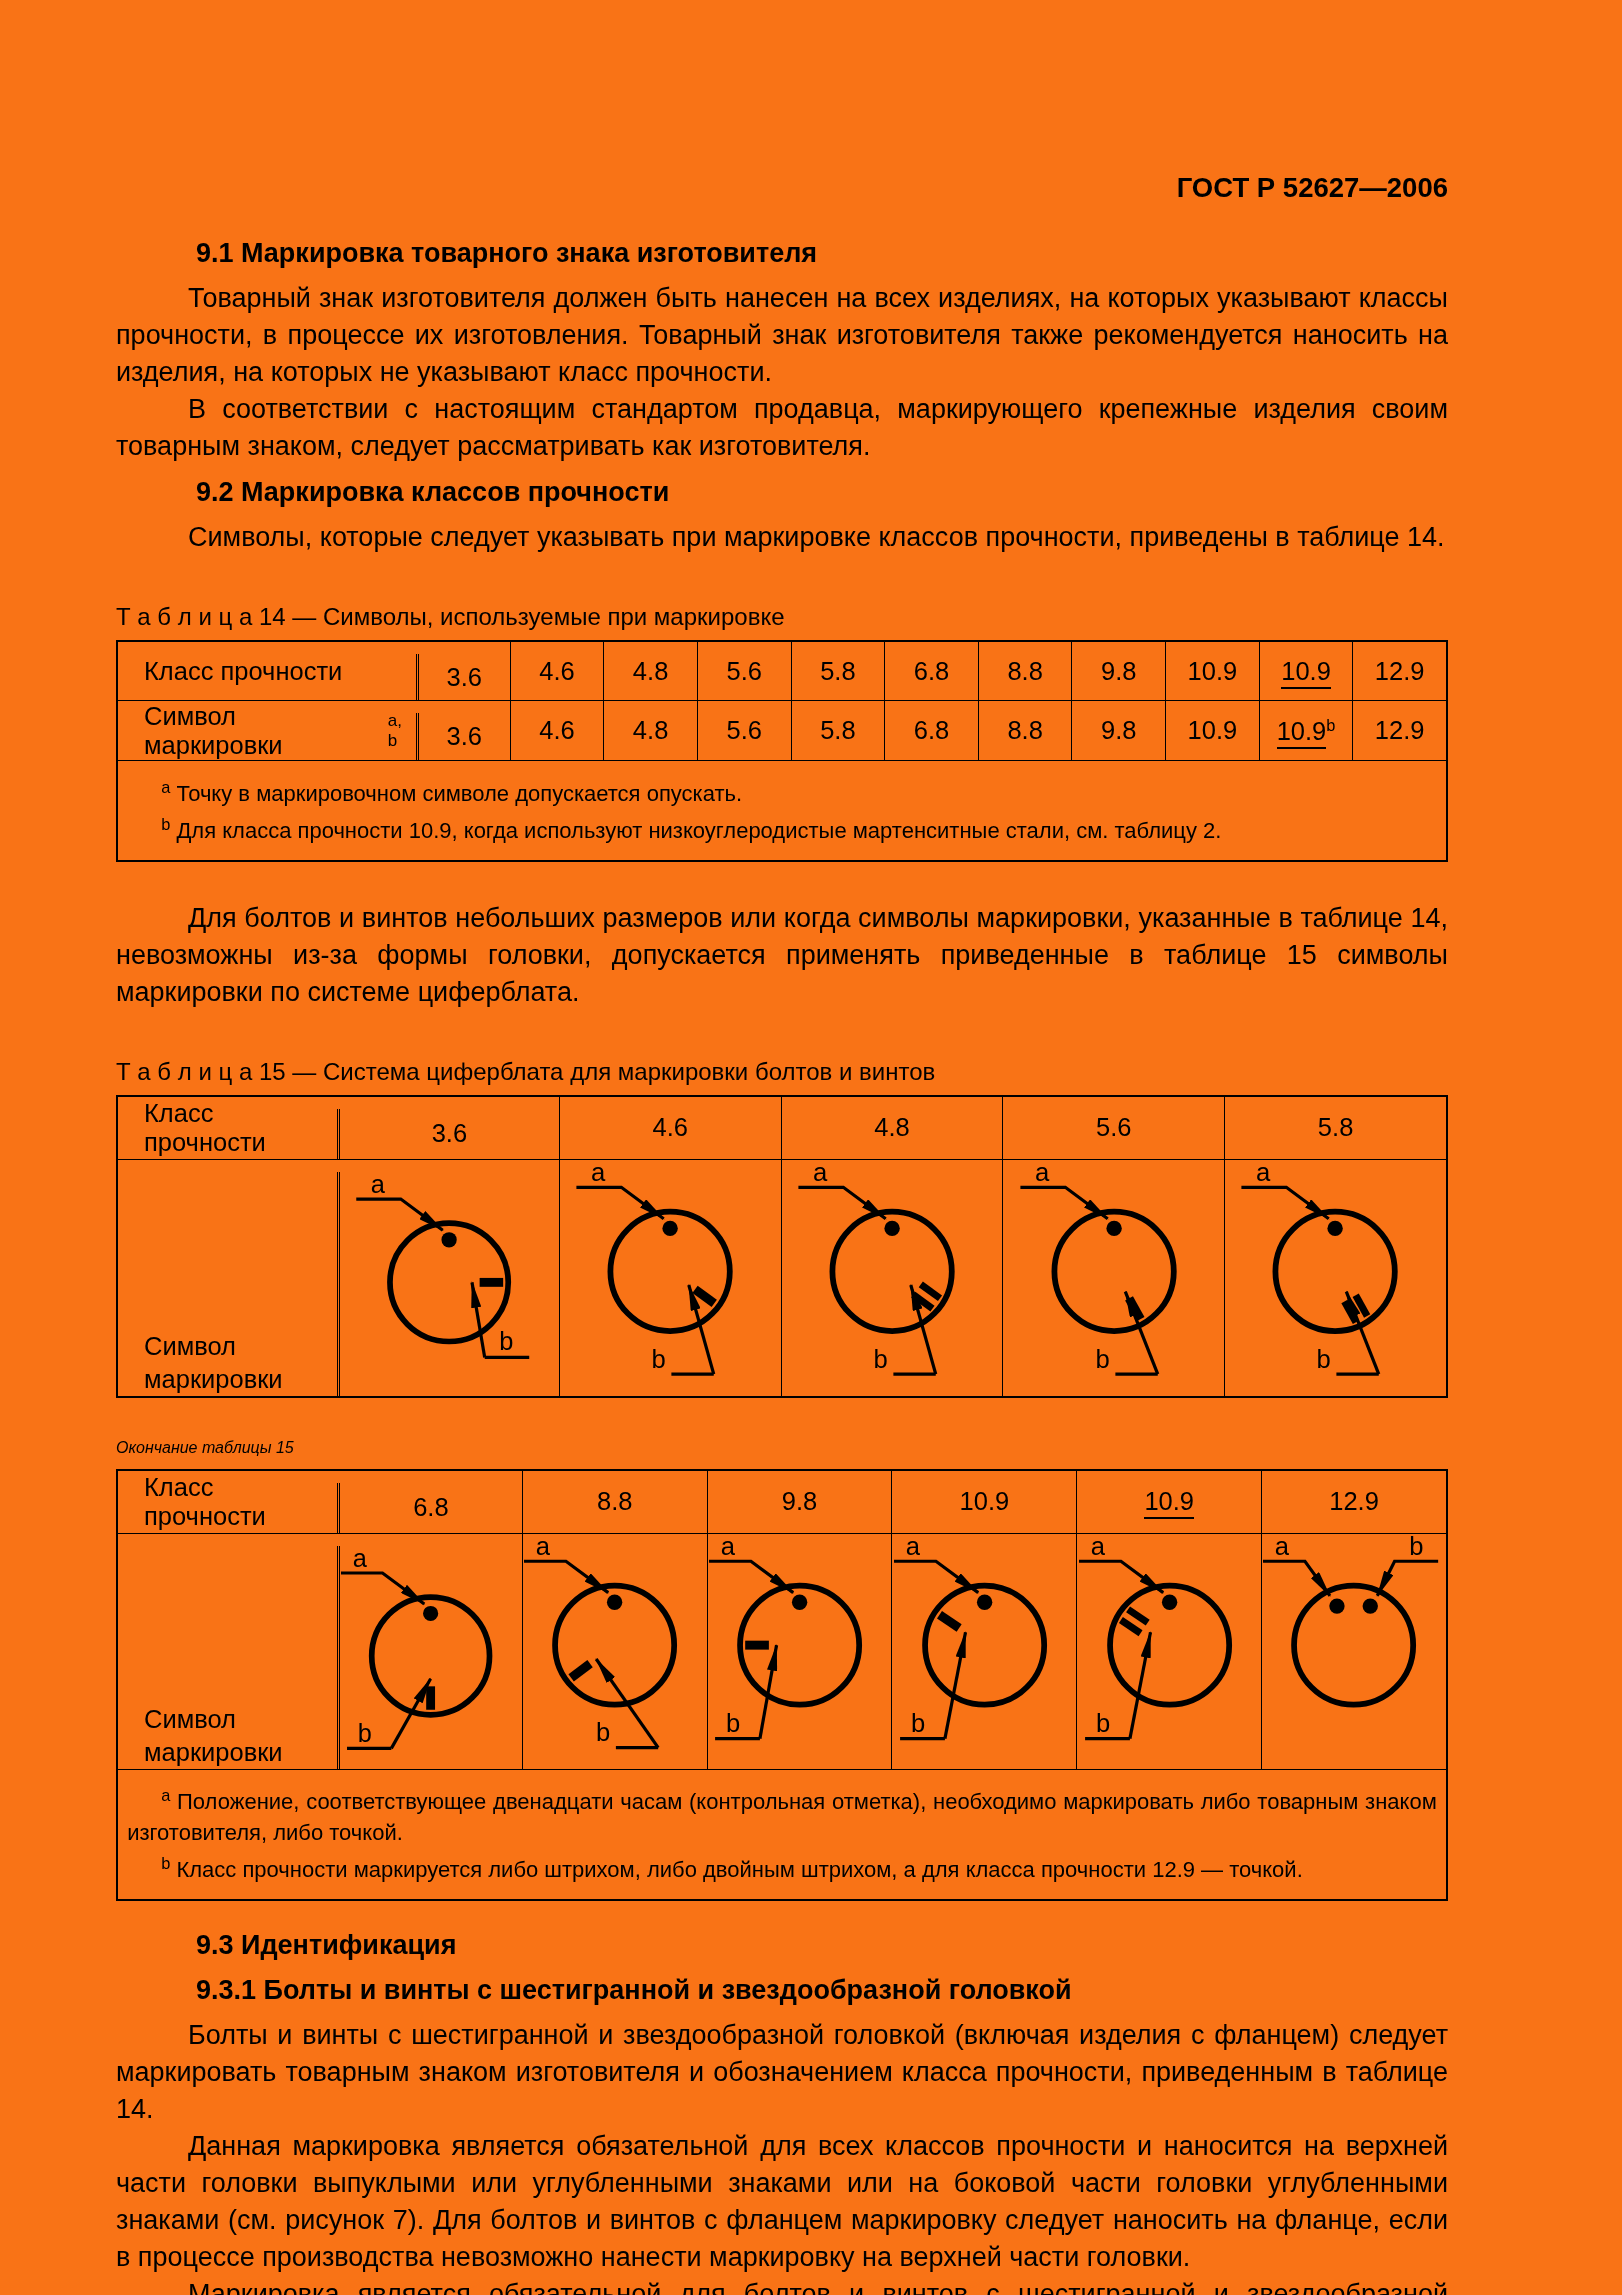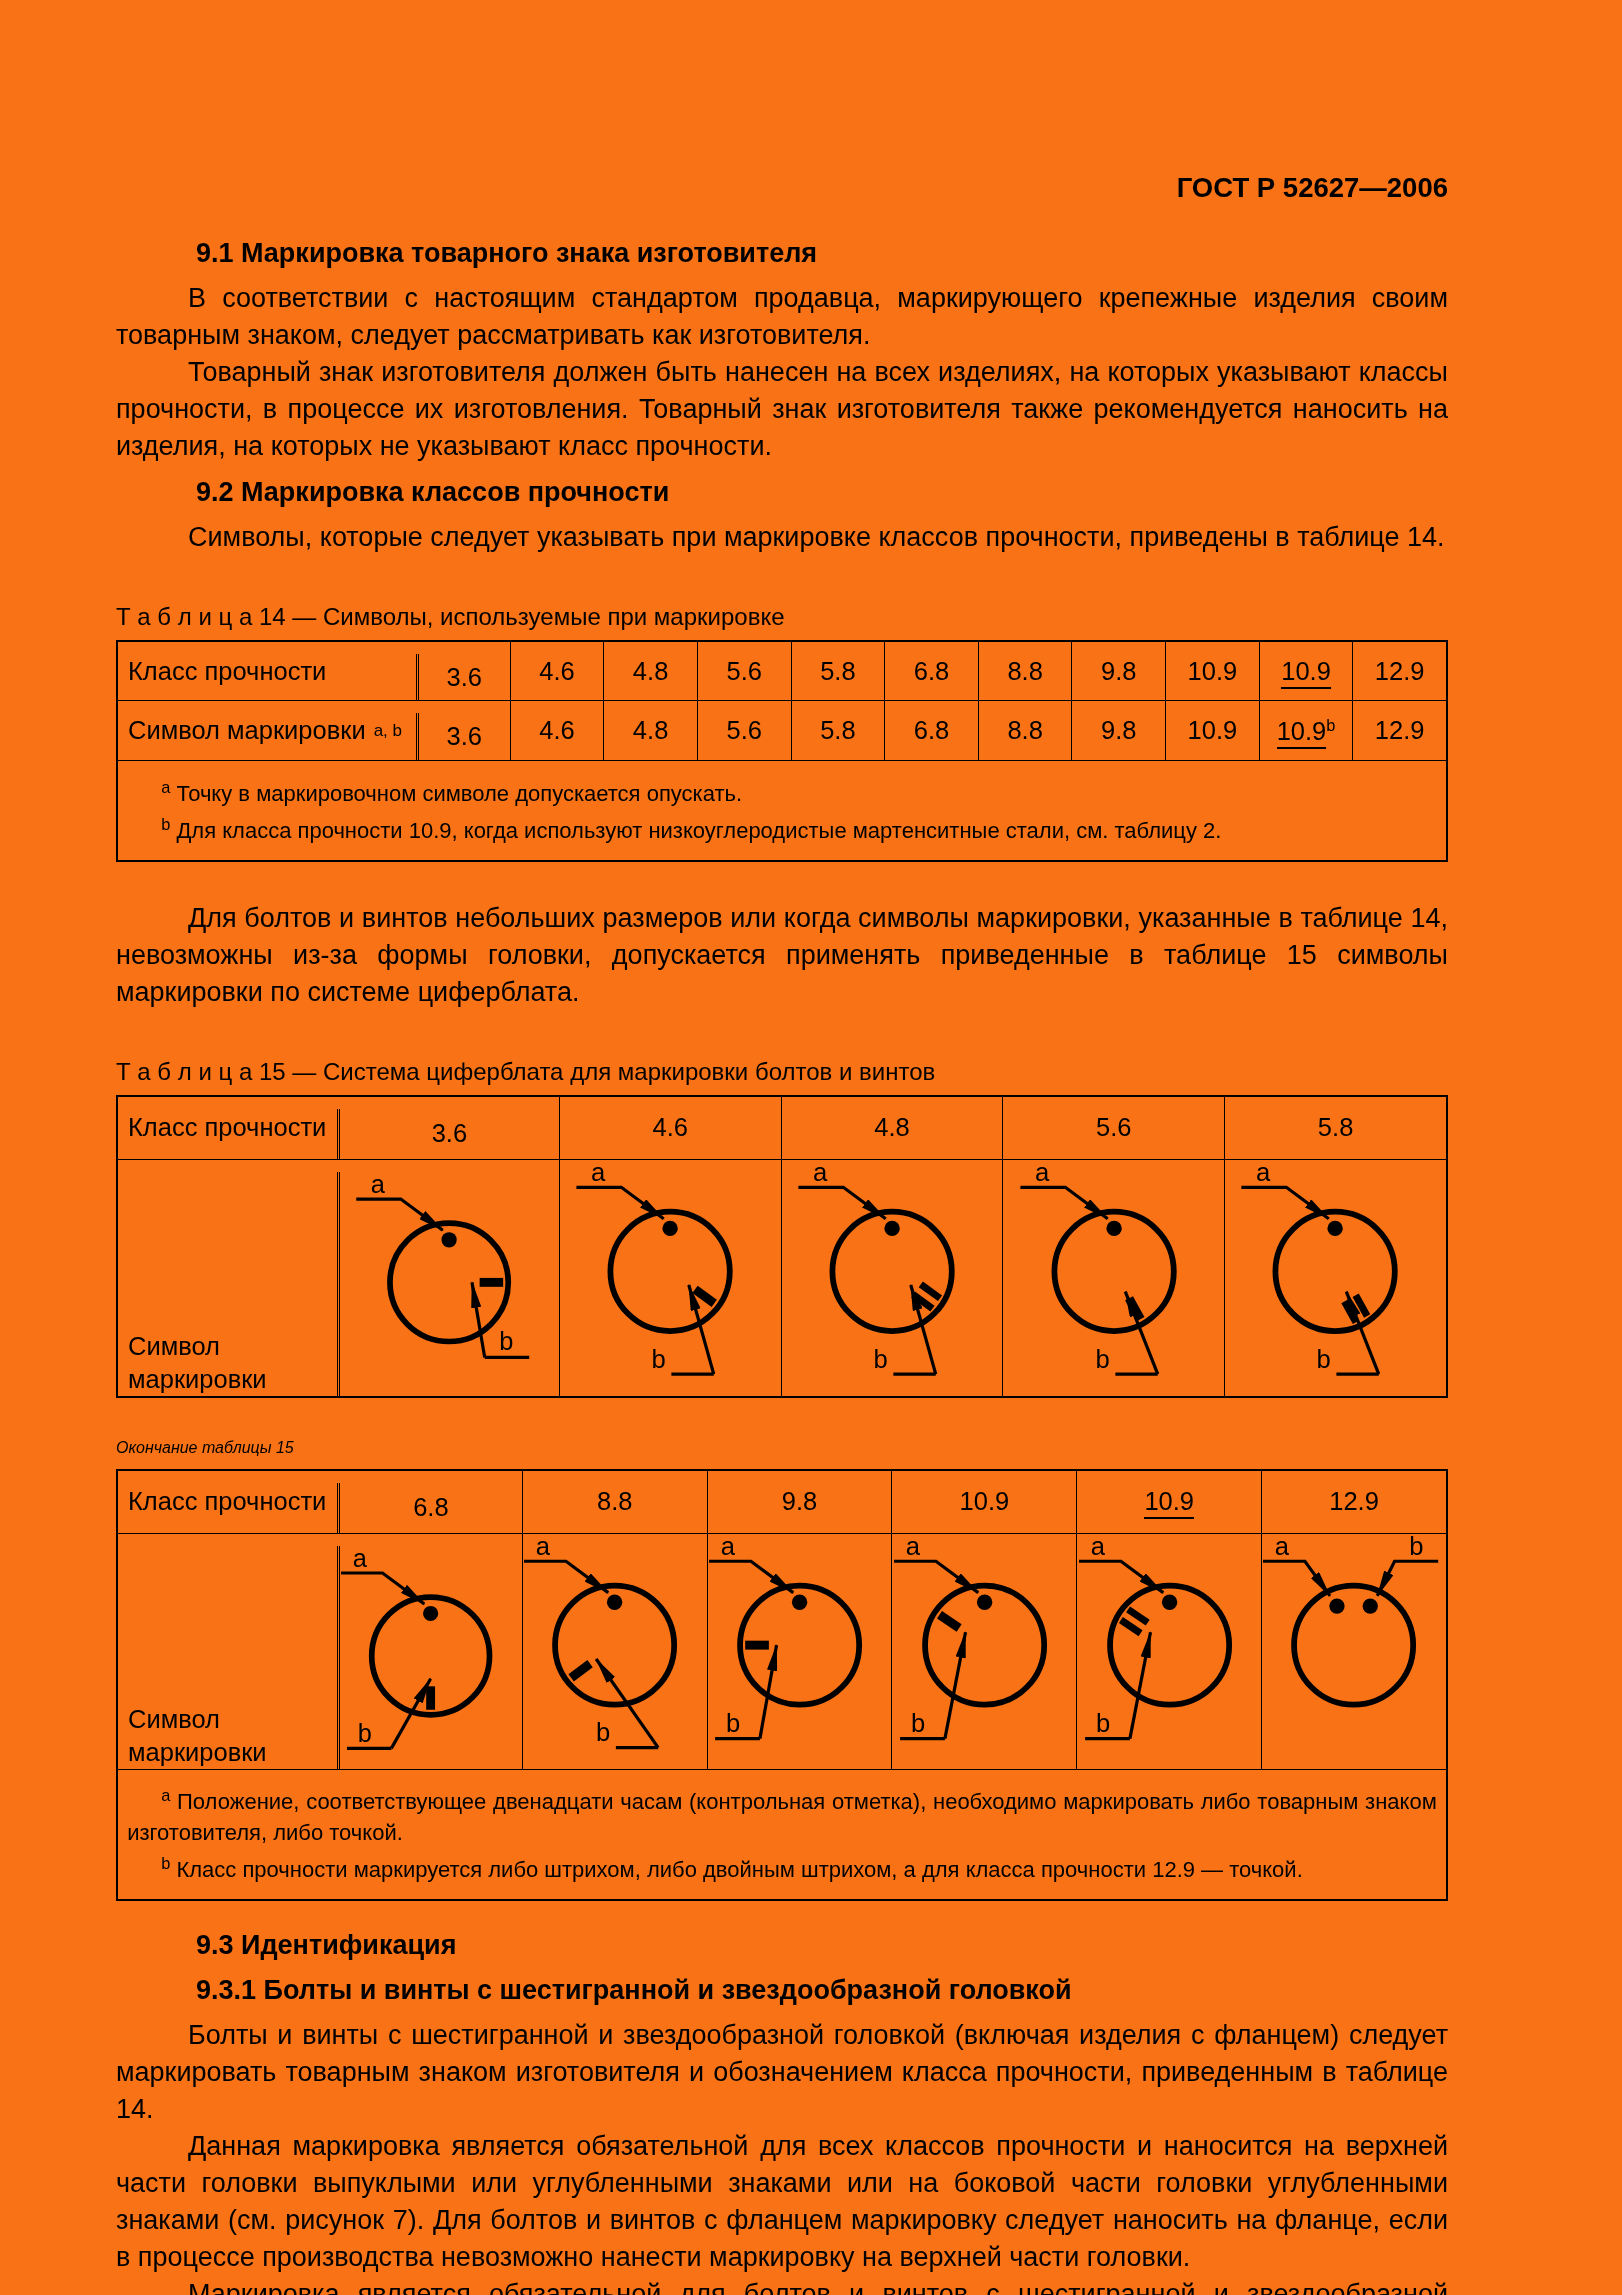--- a/index.html
+++ b/index.html
@@ -12,21 +12,21 @@
   .mt48{margin-top:31px;} .mt14{margin-top:9.2px;} .mt58{margin-top:38px;} .mt40{margin-top:26px;}
   .mt6{margin-top:3.9px;}
   .tcap{font-size:24px;margin:47px 0 9.2px 0;}
   .tblbox{border:2px solid #000;}
   .grid{display:grid;}
   .g14{grid-template-columns:298px repeat(11,1fr);}
   .g15a{grid-template-columns:219px repeat(5,1fr);}
   .g15b{grid-template-columns:219px repeat(6,1fr);}
   .cell{display:flex;align-items:center;justify-content:center;font-size:25.5px;
         border-left:1.3px solid #000;min-height:47px;box-sizing:border-box;}
-  .cell.first{border-left:none;justify-content:flex-start;padding-left:10px;text-align:left;}
+  .cell.first{border-left:none;justify-content:flex-start;padding-left:26px;text-align:left;}
   .cell.dbl{border-left:3.9px double #000;margin-top:12px;}
   .hrow{border-bottom:1.3px solid #000;}
   .t15 .cell{min-height:51px;}
   .symlbl{align-items:flex-end;justify-content:flex-start;padding:17px 0 0 10.5px;line-height:33px;}
   .symcell{align-items:flex-start;padding:1.3px;}
   .symcell svg{width:100%;height:auto;display:block;}
   .fns{border-top:1.3px solid #000;padding:10.5px 9.2px 13px 9.2px;font-size:22px;line-height:31px;}
   .fn{text-align:justify;text-indent:34px;margin:0;}
   sup{font-size:16.4px;}
   .suplbl{font-size:17px;vertical-align:super;margin-left:8px;}
@@ -36,22 +36,22 @@
 </style>
 </head>
 <body>
 
 <div class="page">
   <div class="content">
 
     <div class="doc-header">ГОСТ Р 52627—2006</div>
 
     <div class="h mt48">9.1  Маркировка товарного знака изготовителя</div>
+    <p class="p">Товарный знак изготовителя должен быть нанесен на всех изделиях, на которых указывают классы прочности, в процессе их изготовления. Товарный знак изготовителя также рекомендуется наносить на изделия, на которых не указывают класс прочности.</p>
     <p class="p">В соответствии с настоящим стандартом продавца, маркирующего крепежные изделия своим товарным знаком, следует рассматривать как изготовителя.</p>
-    <p class="p">Товарный знак изготовителя должен быть нанесен на всех изделиях, на которых указывают классы прочности, в процессе их изготовления. Товарный знак изготовителя также рекомендуется наносить на изделия, на которых не указывают класс прочности.</p>
 
     <div class="h mt14">9.2  Маркировка классов прочности</div>
     <p class="p">Символы, которые следует указывать при маркировке классов прочности, приведены в таблице 14.</p>
 
     <div class="tcap">
       <span>Т а б л и ц а   14</span>
       <span>—</span>
       <span>Символы, используемые при маркировке</span>
     </div>
 

